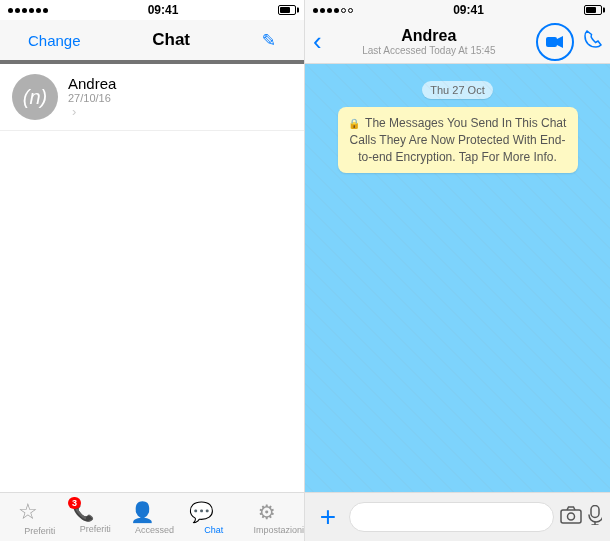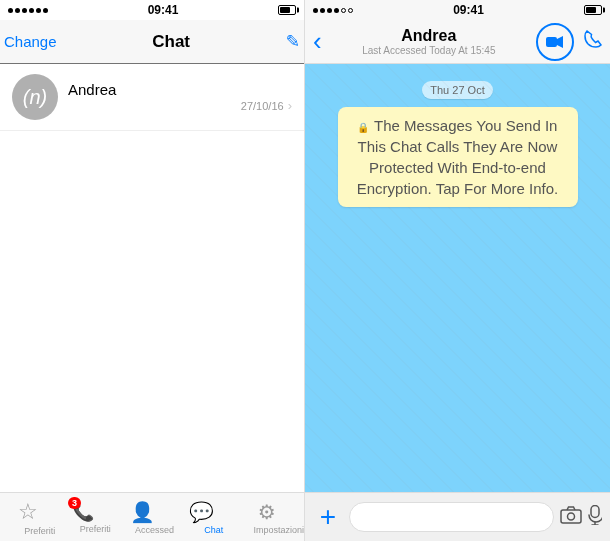--- a/index.html
+++ b/index.html
@@ -66,25 +66,25 @@
     }
     .battery-fill {
       width: 70%; height: 100%;
       background: #000;
       border-radius: 1px;
     }
 
     .left-header {
       height: 44px;
       background: #f7f7f7;
-      border-bottom: 1px solid #737373;
+      border-bottom: 4px solid #737373;
       display: flex;
       align-items: center;
       justify-content: space-between;
-      padding: 0 4px;
+      padding: 0 28px;
     }
     .left-header .change-btn {
       color: #007aff;
       font-size: 15px;
       cursor: pointer;
     }
     .left-header .title {
       font-size: 17px;
       font-weight: 600;
       color: #000;
@@ -126,21 +126,22 @@
       margin-left: 10px;
     }
     .chat-name {
       font-size: 15px;
       font-weight: 500;
       color: #000;
     }
     .chat-meta {
       display: flex;
       justify-content: flex-end;
-      align-items: center;
+      align-items: flex-start;
+      flex-direction: column;
     }
     .chat-date {
       font-size: 11px;
       color: #999;
     }
     .chat-arrow {
       color: #ccc;
       font-size: 13px;
       margin-left: 4px;
     }
@@ -284,21 +285,21 @@
       padding: 3px 8px;
       border-radius: 10px;
       display: inline-block;
       box-shadow: 0 1px 1px rgba(0,0,0,0.1);
     }
 
     .system-message {
       background: #fef9c3;
       border-radius: 8px;
       padding: 8px 10px;
-      font-size: 15px;
+      font-size: 12px;
       color: #555;
       margin: 0 auto;
       max-width: 240px;
       text-align: center;
       line-height: 1.4;
       position: relative;
       box-shadow: 0 1px 2px rgba(0,0,0,0.1);
     }
     .system-message::before {
       content: '🔒';

